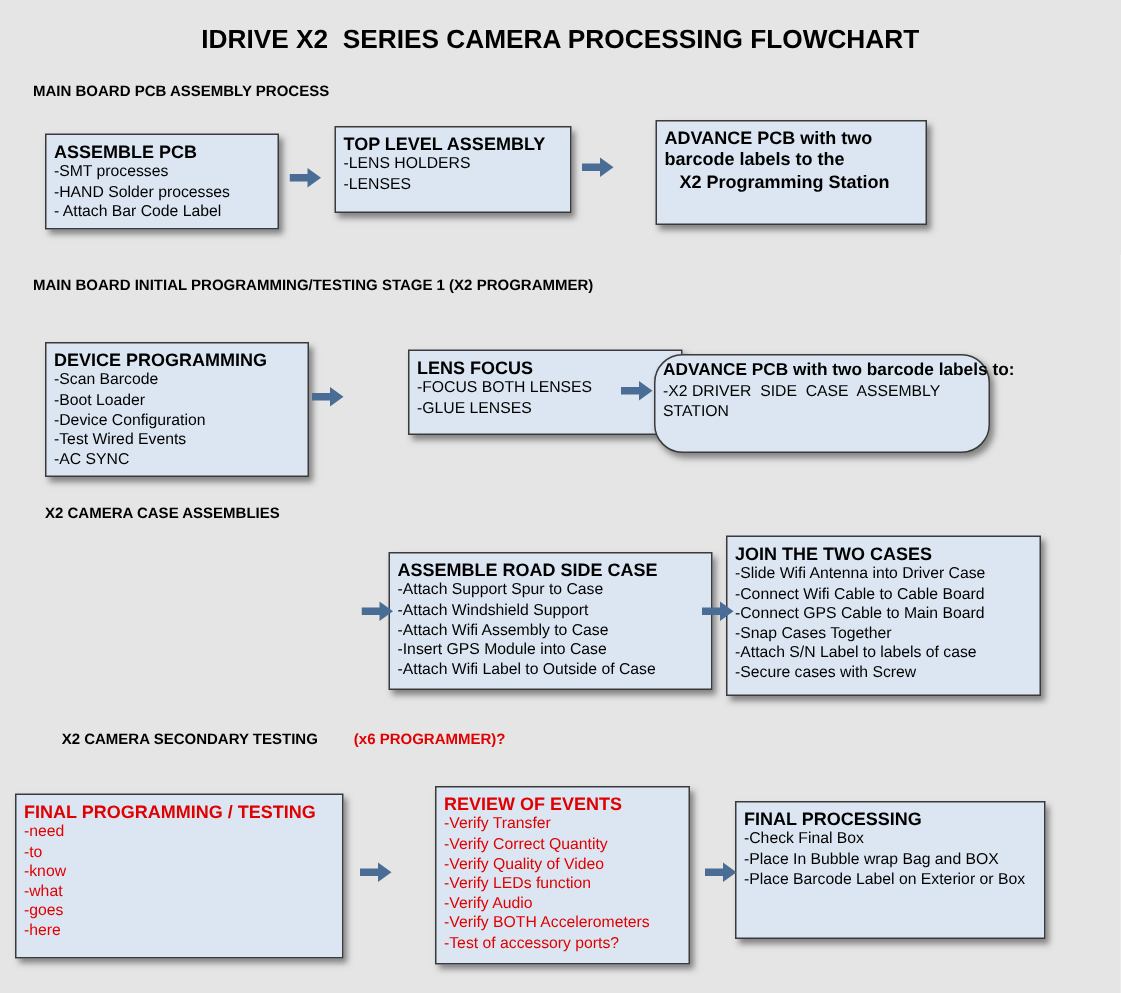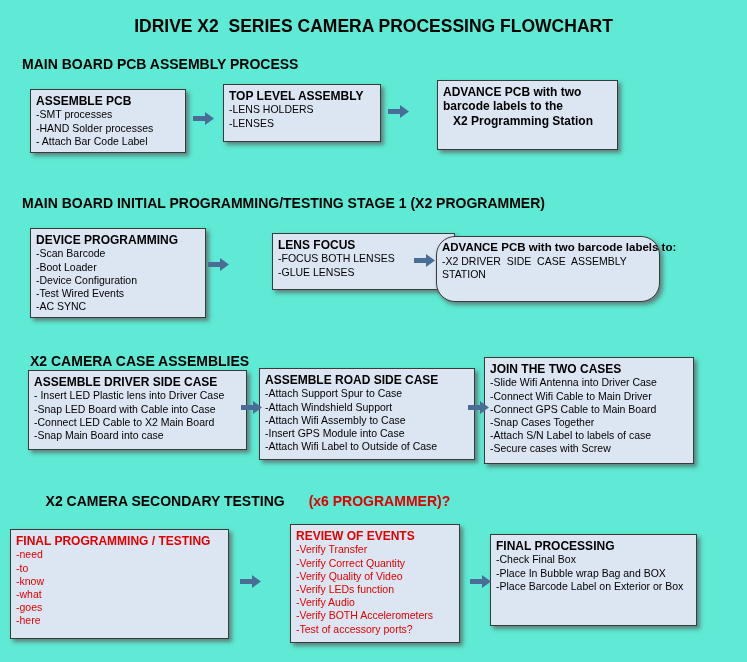--- a/index.html
+++ b/index.html
@@ -3,24 +3,24 @@
 <meta charset="utf-8">
 <style>
   :root{
     --box-fill:#dce6f2;
     --box-border:#3a3a3a;
     --red:#e00000;
     --arrow:#4a6d96;
   }
   *{margin:0;padding:0;box-sizing:border-box;}
   body{background:#ffffff;font-family:"Liberation Sans", sans-serif;color:#000;}
-  .canvas{position:relative;width:747px;height:662px;background:#5eead4;overflow:hidden;}
+  .canvas{position:relative;width:747px;height:662px;background:#e5e5e5;overflow:hidden;}
   .chart-title{position:absolute;top:16px;left:0;width:100%;text-align:center;
     font-size:17.5px;font-weight:bold;white-space:pre-wrap;}
-  .section-heading{position:absolute;font-size:14px;font-weight:bold;white-space:pre;}
+  .section-heading{position:absolute;font-size:10px;font-weight:bold;white-space:pre;}
   .section-heading .red-part{color:var(--red);margin-left:24px;}
   .box{position:absolute;background:var(--box-fill);border:1px solid var(--box-border);
     box-shadow:2.5px 3px 4px rgba(90,90,90,0.7);padding:4px 5px;}
   .box-title{font-size:12px;font-weight:bold;line-height:1.2;white-space:pre-wrap;}
   .box-line{font-size:10.5px;line-height:1.26;white-space:pre-wrap;}
   .bold-items .box-line{font-weight:bold;font-size:12px;padding-left:10px;}
   .nowrap-title .box-title{white-space:nowrap;font-size:11.5px;}
   .red-box .box-title,.red-box .box-line{color:var(--red);}
   .arrow{position:absolute;width:22px;height:15px;z-index:2;}
   .arrow svg{display:block;}
@@ -64,21 +64,21 @@
       </svg>
   </div>
 
   <div class="box bold-items" style="left:437px;top:80px;width:181px;height:70px;">
     <div class="box-title">ADVANCE PCB with two barcode labels to the</div>
     <div class="box-items">
         <div class="box-line">X2 Programming Station</div>
       </div>
   </div>
 
-  <div class="section-heading" style="left:22px;top:195px;">MAIN BOARD INITIAL PROGRAMMING/TESTING STAGE 1 (X2 PROGRAMMER)</div>
+  <div class="section-heading" style="left:22px;top:185px;">MAIN BOARD INITIAL PROGRAMMING/TESTING STAGE 1 (X2 PROGRAMMER)</div>
 
   <div class="box" style="left:30px;top:228px;width:176px;height:90px;">
     <div class="box-title">DEVICE PROGRAMMING</div>
     <div class="box-items">
         <div class="box-line">-Scan Barcode</div>
         <div class="box-line">-Boot Loader</div>
         <div class="box-line">-Device Configuration</div>
         <div class="box-line">-Test Wired Events</div>
         <div class="box-line">-AC SYNC</div>
       </div>
@@ -105,31 +105,22 @@
       </svg>
   </div>
 
   <div class="box nowrap-title" style="left:436px;top:236px;width:224px;height:66px;border-radius:19px;">
     <div class="box-title">ADVANCE PCB with two barcode labels to:</div>
     <div class="box-items">
         <div class="box-line">-X2 DRIVER  SIDE  CASE  ASSEMBLY STATION</div>
       </div>
   </div>
 
-  <div class="section-heading" style="left:30px;top:353px;text-align:right;">X2 CAMERA CASE ASSEMBLIES</div>
-
-  <div class="box" style="left:28px;top:370px;width:219px;height:80px;">
-    <div class="box-title">ASSEMBLE DRIVER SIDE CASE</div>
-    <div class="box-items">
-        <div class="box-line">- Insert LED Plastic lens into Driver Case</div>
-        <div class="box-line">-Snap LED Board with Cable into Case</div>
-        <div class="box-line">-Connect LED Cable to X2 Main Board</div>
-        <div class="box-line">-Snap Main Board into case</div>
-      </div>
-  </div>
+  <div class="section-heading" style="left:30px;top:337px;text-align:right;">X2 CAMERA CASE ASSEMBLIES</div>
+
 
   <div class="arrow" style="left:241px;top:400px;">
     <svg width="22" height="15" viewBox="0 0 22 15">
         <polygon points="0,5 12,5 12,1 21,7.5 12,14 12,10 0,10"></polygon>
       </svg>
   </div>
 
   <div class="box" style="left:259px;top:368px;width:216px;height:92px;">
     <div class="box-title">ASSEMBLE ROAD SIDE CASE</div>
     <div class="box-items">
@@ -144,21 +135,21 @@
   <div class="arrow" style="left:468px;top:400px;">
     <svg width="22" height="15" viewBox="0 0 22 15">
         <polygon points="0,5 12,5 12,1 21,7.5 12,14 12,10 0,10"></polygon>
       </svg>
   </div>
 
   <div class="box" style="left:484px;top:357px;width:210px;height:107px;">
     <div class="box-title">JOIN THE TWO CASES</div>
     <div class="box-items">
         <div class="box-line">-Slide Wifi Antenna into Driver Case</div>
-        <div class="box-line">-Connect Wifi Cable to Main Driver</div>
+        <div class="box-line">-Connect Wifi Cable to Cable Board</div>
         <div class="box-line">-Connect GPS Cable to Main Board</div>
         <div class="box-line">-Snap Cases Together</div>
         <div class="box-line">-Attach S/N Label to labels of case</div>
         <div class="box-line">-Secure cases with Screw</div>
       </div>
   </div>
 
   <div class="section-heading" style="left:30px;top:477px;">
     <span>X2 CAMERA SECONDARY TESTING</span><span class="red-part">(x6 PROGRAMMER)?</span>
   </div>

